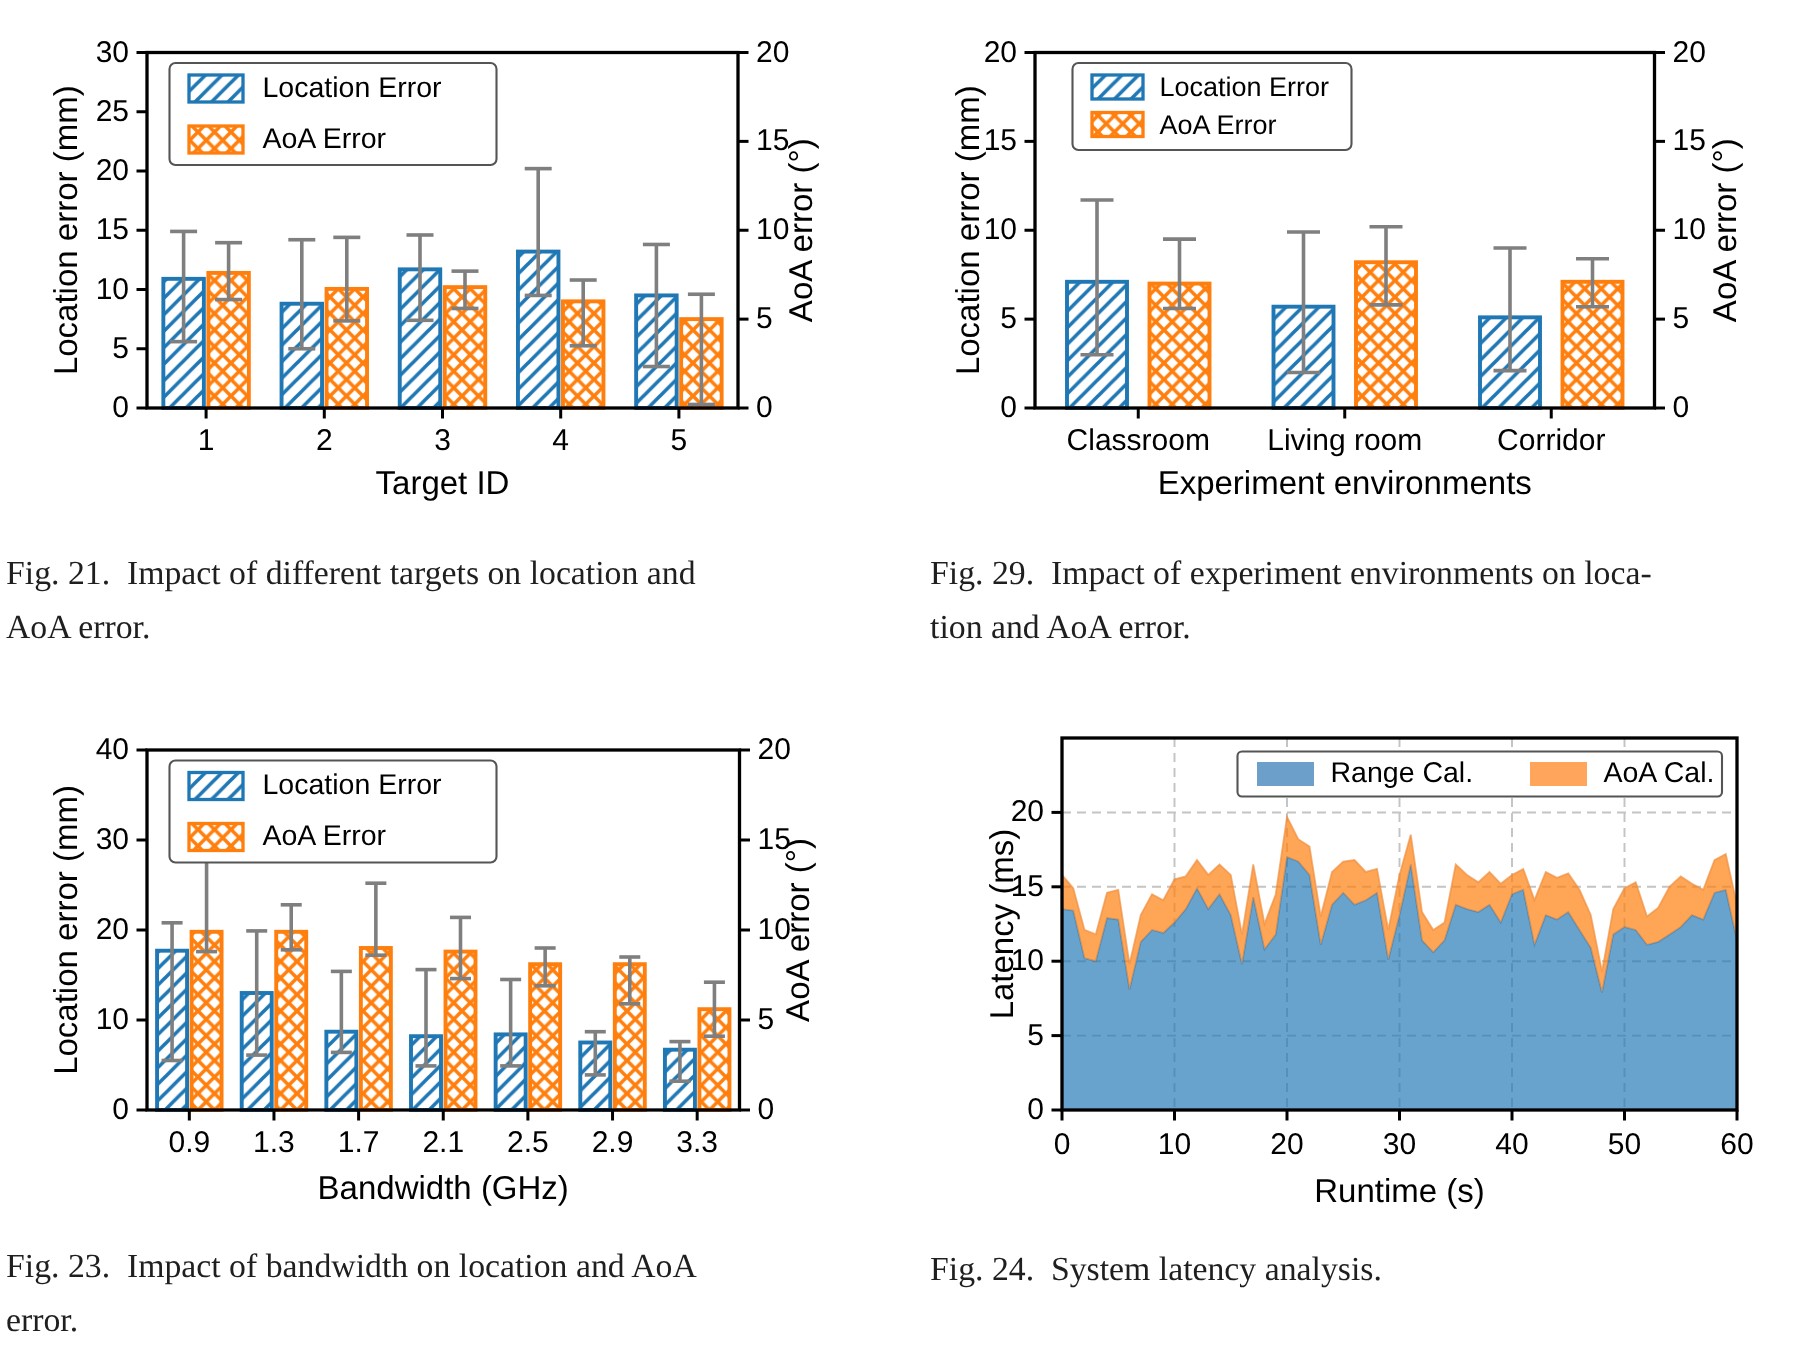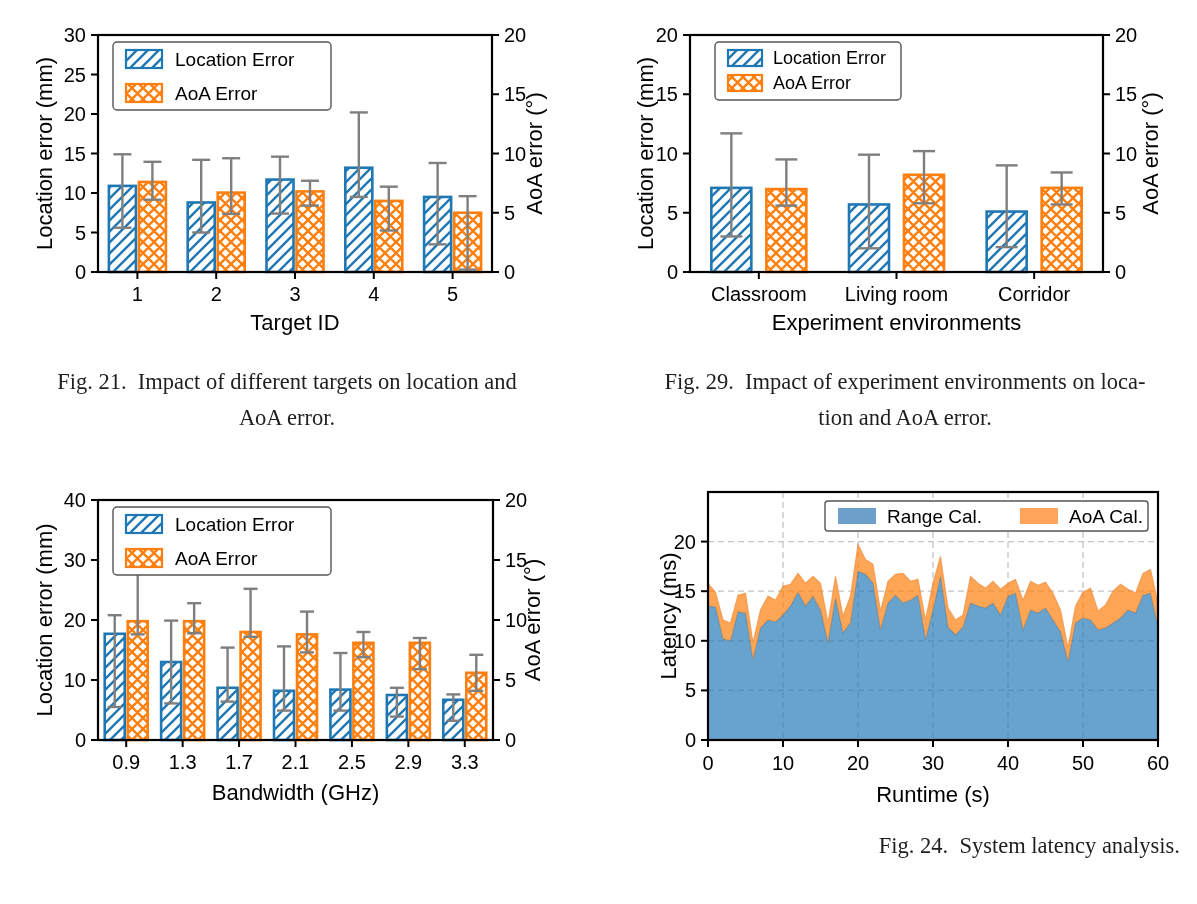--- a/index.html
+++ b/index.html
@@ -1,21 +1,21 @@
 <!DOCTYPE html>
 <html><head>
 <meta charset="utf-8">
 <style>
   html,body{margin:0;padding:0;background:#ffffff;}
   #page{position:relative;width:1197px;height:904px;background:#ffffff;overflow:hidden;
         font-family:"Liberation Sans",sans-serif;}
   .chart{position:absolute;}
   .caption{position:absolute;font-family:"Liberation Serif",serif;font-size:22.5px;
-           line-height:36px;color:#1f1f1f;white-space:pre-line;text-align:center;}
-  .caption.center{text-align:right;}
+           line-height:36px;color:#1f1f1f;white-space:pre-line;text-align:left;}
+  .caption.center{text-align:left;}
 </style>
 </head>
 <body>
 
 <div id="page">
 
   <svg width="0" height="0" style="position:absolute">
     <defs>
       <pattern id="hd" patternUnits="userSpaceOnUse" width="11" height="11">
         <rect width="11" height="11" fill="#ffffff"></rect>
@@ -389,16 +389,18 @@
         <text x="469" y="56" fill="#000" font-family="&quot;Liberation Sans&quot;, sans-serif" font-size="19" dominant-baseline="central">AoA Cal.</text>
       </g>
     </svg>
 
   <div class="caption" style="left:4px;top:364px;width:566px">Fig. 21. Impact of different targets on location and
 AoA error.</div>
 
   <div class="caption" style="left:620px;top:364px;width:570px">Fig. 29. Impact of experiment environments on loca-
 tion and AoA error.</div>
 
+  <div class="caption" style="left:4px;top:826px;width:566px">Fig. 23. Impact of bandwidth on location and AoA
+error.</div>
 
   <div class="caption center" style="left:620px;top:828px;width:560px">Fig. 24. System latency analysis.</div>
 
 </div>
 
 </body></html>

